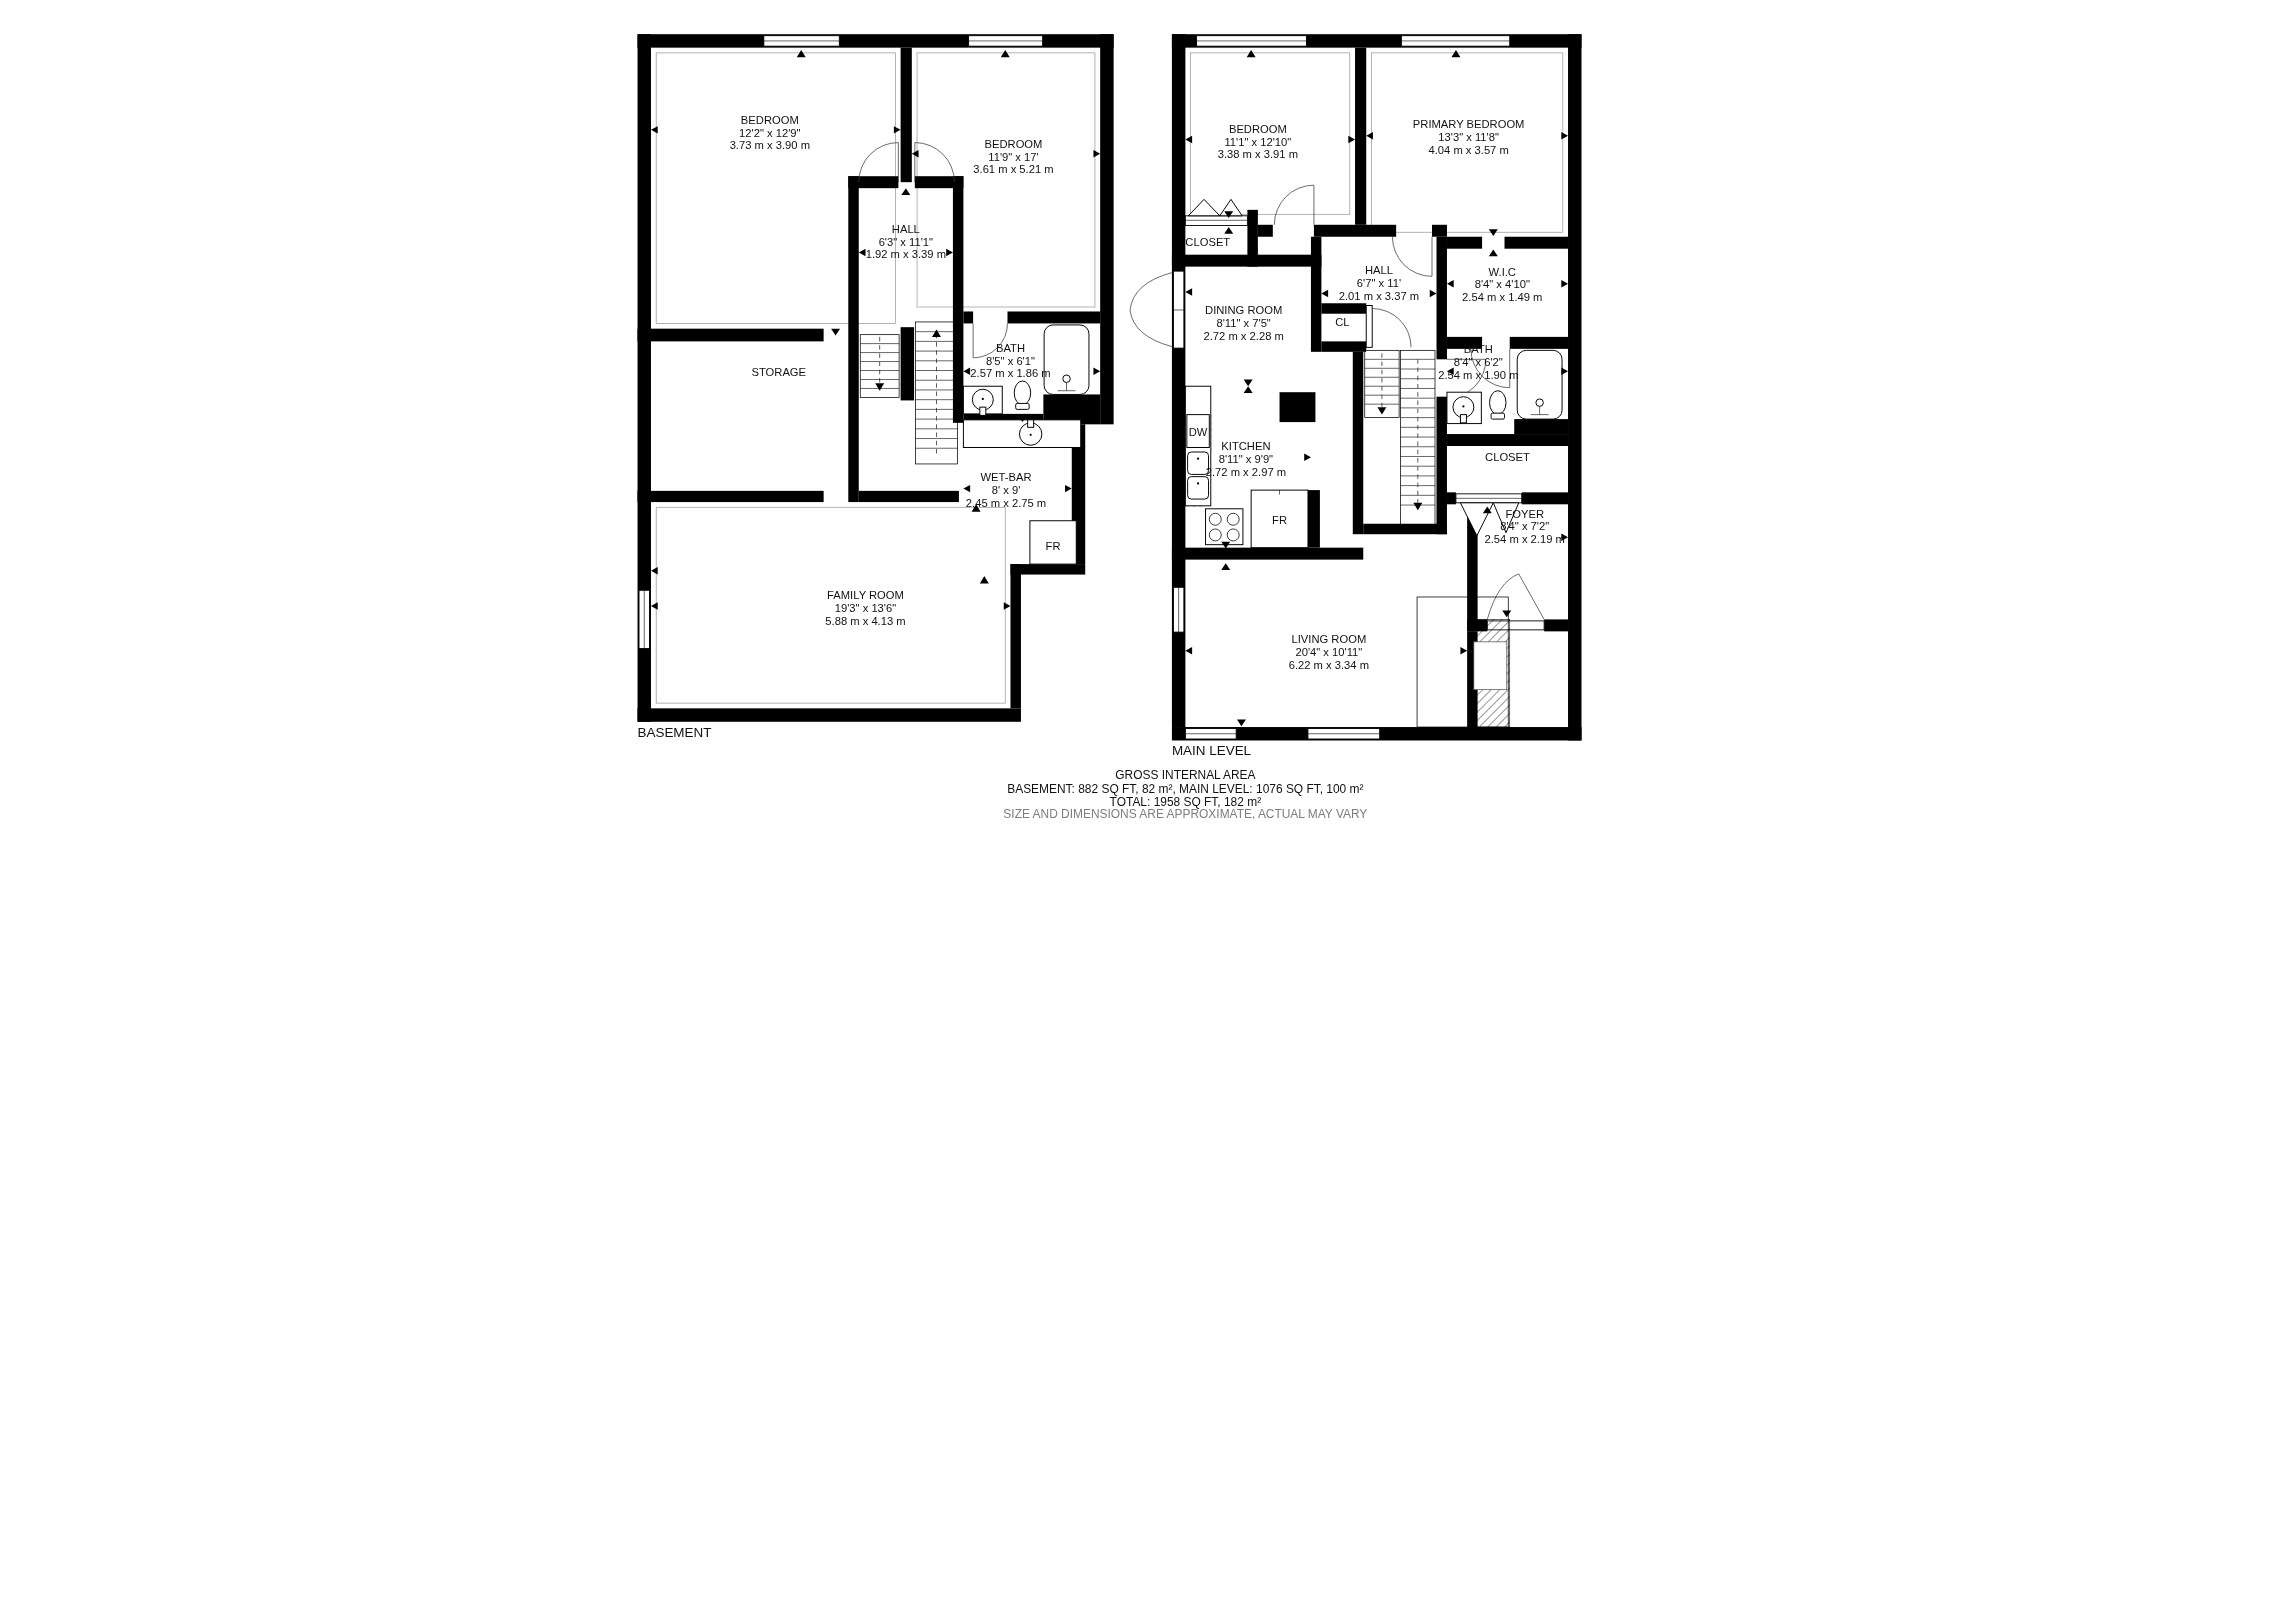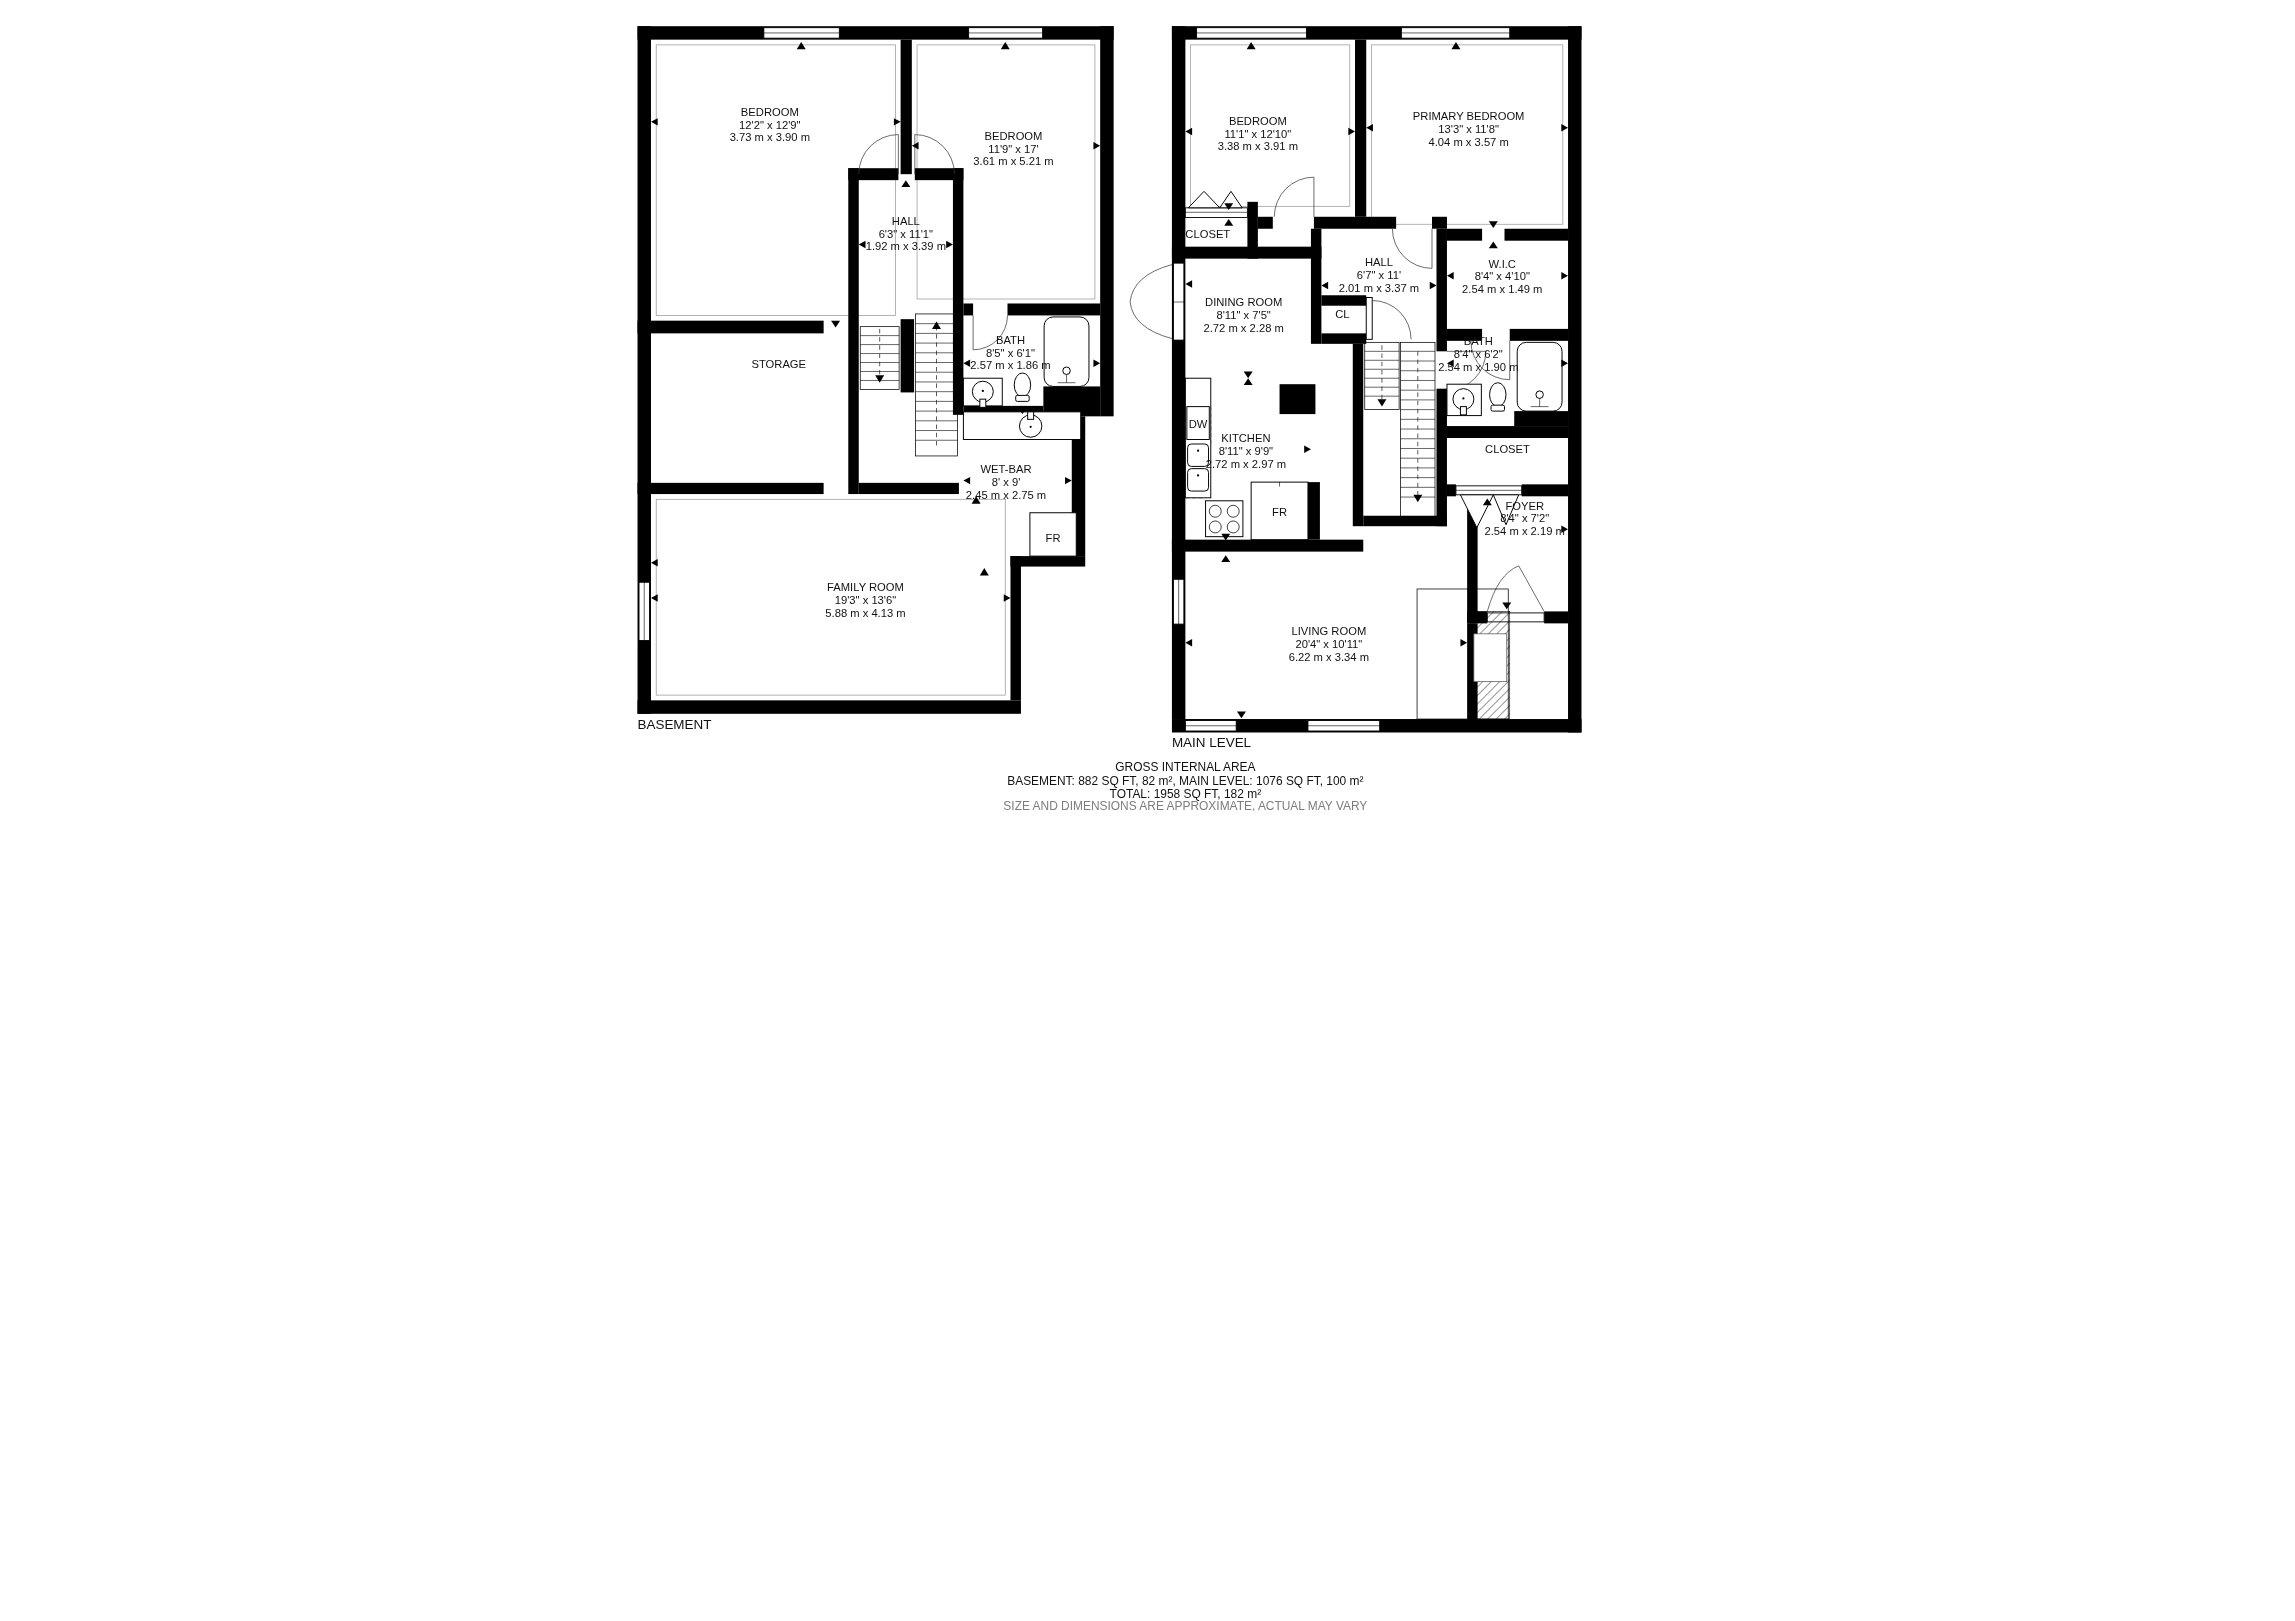--- a/index.html
+++ b/index.html
@@ -1,17 +1,17 @@
 <!DOCTYPE html>
 <html style="font-size:12px"><head>
 <meta charset="utf-8">
 <style>
   html,body{margin:0;padding:0;background:#ffffff;}
   body{font-family:"Liberation Sans", sans-serif;}
-  .stage{width:1148px;height:811px;position:relative;background:#fff;margin:0 auto;}
+  .stage{width:1148px;height:811px;position:relative;background:#fff;margin:8px auto;}
   svg{display:block;}
   text{fill:#111;}
   .room-name,.room-dim{font-size:15px;}
   .small-label{font-size:15px;}
   .floor-label{font-size:18px;}
   .footer-line{font-size:16px;}
   .footer-muted{fill:#7d7d7d;}
   .wall{fill:#000;}
   .win{fill:#fff;stroke:#000;stroke-width:1.2;}
   .winline{stroke:#000;stroke-width:0.8;}

